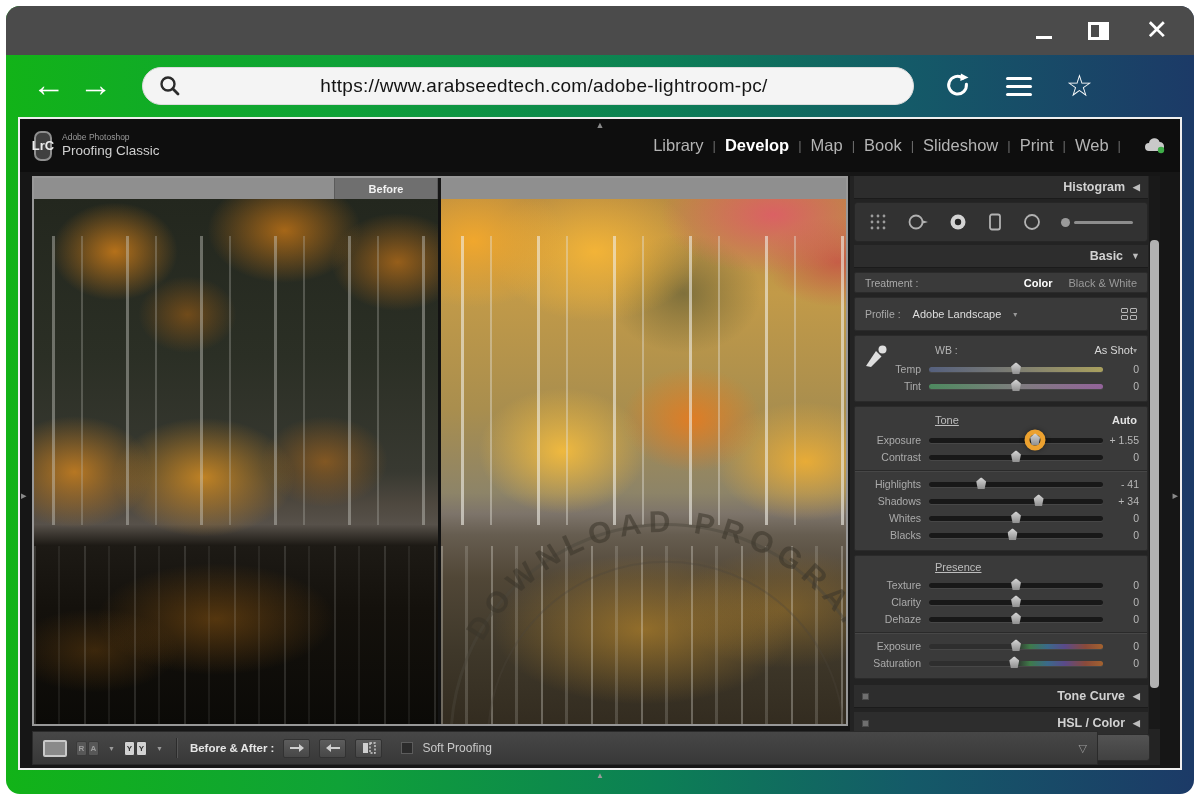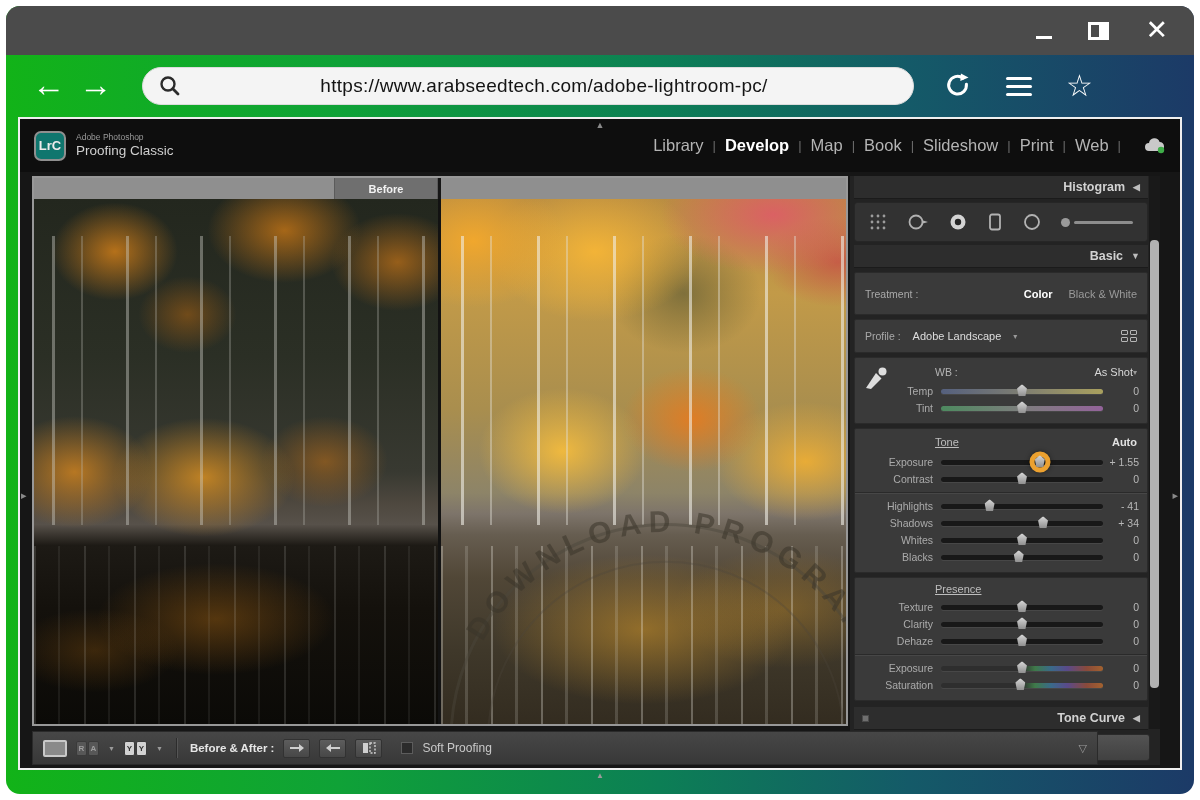--- a/index.html
+++ b/index.html
@@ -23,21 +23,21 @@
   .tb-right{display:flex;align-items:center;gap:34px;margin-left:16px;}
   .burger{display:flex;flex-direction:column;gap:5px;cursor:pointer;}
   .burger span{width:26px;height:3px;background:#fff;border-radius:2px;}
   .star-glyph{color:#fff;font-size:30px;line-height:1;cursor:pointer;}
   
   .content{position:absolute;left:12px;right:12px;top:111px;height:653px;background:#141414;
     border:2px solid #efefef;}
   .lr{position:relative;width:100%;height:100%;background:#161616;font-size:11px;color:#c8c8c8;}
   .lr-topbar{position:absolute;left:0;top:0;right:0;height:53px;background:#0e0e0e;
     display:flex;align-items:center;padding:0 14px;}
-  .lrc-badge{width:32px;height:30px;border:2px solid #8f8f8f;border-radius:7px;background:#0f766e;
+  .lrc-badge{width:18px;height:30px;border:2px solid #8f8f8f;border-radius:7px;background:#404040;
     color:#ececec;font-size:13px;font-weight:bold;display:flex;align-items:center;justify-content:center;}
   .brand{margin-left:10px;line-height:1.15;}
   .brand-top{font-size:8.5px;color:#9a9a9a;}
   .brand-bottom{font-size:13.5px;color:#cfcfcf;}
   .top-caret{position:absolute;left:50%;top:1px;transform:translateX(-50%);color:#8a8a8a;font-size:9px;}
   .modules{margin-left:auto;display:flex;align-items:center;gap:9px;font-size:16.5px;color:#b4b4b4;}
   .mod{cursor:pointer;}
   .mod.active{color:#fff;font-weight:bold;text-align:right;}
   .msep{color:#6b6b6b;font-size:13px;}
   .cloud-wrap{margin-left:12px;cursor:pointer;display:flex;}
@@ -96,38 +96,38 @@
     display:flex;align-items:center;justify-content:flex-end;gap:8px;padding:0 8px;border-bottom:1px solid #1b1b1b;cursor:pointer;}
   .phead .tri{font-size:9px;color:#bdbdbd;}
   .phead .sq{margin-right:auto;width:7px;height:7px;background:#6f6f6f;border:1px solid #4a4a4a;}
   .toolstrip{height:40px;margin:3px 12px 3px 4px;background:#323232;border:1px solid #262626;border-radius:3px;
     display:flex;align-items:center;gap:20px;padding:0 14px;}
   .ts-icon{display:flex;cursor:pointer;}
   .ts-slider{flex:1;display:flex;align-items:center;gap:4px;}
   .ts-knob{width:9px;height:9px;border-radius:50%;background:#9a9a9a;}
   .ts-line{flex:1;height:3px;background:#8d8d8d;border-radius:2px;}
   .box{margin:4px 12px 0 4px;background:#3a3a3a;border:1px solid #2a2a2a;border-radius:2px;position:relative;}
-  .trow{height:41px;display:flex;align-items:center;padding:0 10px;gap:16px;}
+  .trow{height:19px;display:flex;align-items:center;padding:0 10px;gap:16px;}
   .tlabel{color:#a9a9a9;font-size:10.5px;}
   .tcolor{margin-left:auto;color:#fff;font-weight:bold;font-size:11px;cursor:pointer;}
   .tbw{color:#9a9a9a;font-size:11px;cursor:pointer;}
   .prow{height:32px;display:flex;align-items:center;padding:0 10px;gap:12px;}
   .pvalue{color:#dedede;font-size:11px;cursor:pointer;}
   .caret{color:#9a9a9a;font-size:8px;}
   .grid-icon{margin-left:auto;display:grid;grid-template-columns:7px 7px;grid-gap:2px;cursor:pointer;}
   .grid-icon i{width:7px;height:5px;border:1.5px solid #b5b5b5;border-radius:1px;}
   .wb-box{padding:4px 0 6px;}
   .wb-head{height:20px;display:flex;align-items:center;padding:0 10px 0 80px;}
   .wb-label{color:#b5b5b5;font-size:10.5px;}
   .wb-val{margin-left:auto;color:#d8d8d8;font-size:11px;cursor:pointer;}
   .dropper{position:absolute;left:8px;top:6px;}
   .box-head{height:22px;display:flex;align-items:center;padding:0 10px 0 80px;}
   .bh-label{color:#bdbdbd;font-size:11px;text-decoration:underline;}
   .auto-btn{margin-left:auto;color:#e2e2e2;font-size:11px;font-weight:bold;cursor:pointer;}
-  .srow{height:16px;display:flex;align-items:center;padding:0 8px 0 12px;margin:1px 0;}
+  .srow{height:16px;display:flex;align-items:center;padding:0 8px 0 0;margin:1px 0;}
   .slbl{width:74px;text-align:right;color:#ababab;font-size:10.5px;padding-right:8px;white-space:nowrap;}
   .strack{flex:1;height:5px;background:#181818;border-radius:3px;position:relative;
     box-shadow:0 1px 0 rgba(255,255,255,.07);cursor:pointer;}
   .t-temp{background:linear-gradient(90deg,#55607e,#7e7e72 50%,#a9a05e);}
   .t-tint{background:linear-gradient(90deg,#4d8a5f,#7e7e7e 50%,#93639a);}
   .t-vib{background:linear-gradient(90deg,#2e2e2e 0%,#2e2e2e 50%,#3f7a49 58%,#3a6a8a 68%,#5a4a8a 78%,#8a4a3a 90%,#a3622f 100%);}
   .knob{position:absolute;top:50%;width:13px;height:12px;transform:translate(-50%,-56%);
     background:linear-gradient(180deg,#d8d8d8,#8e8e8e);
     clip-path:polygon(50% 0,88% 35%,76% 100%,24% 100%,12% 35%);cursor:pointer;}
   .ring{position:absolute;top:50%;width:21px;height:21px;transform:translate(-50%,-50%);

